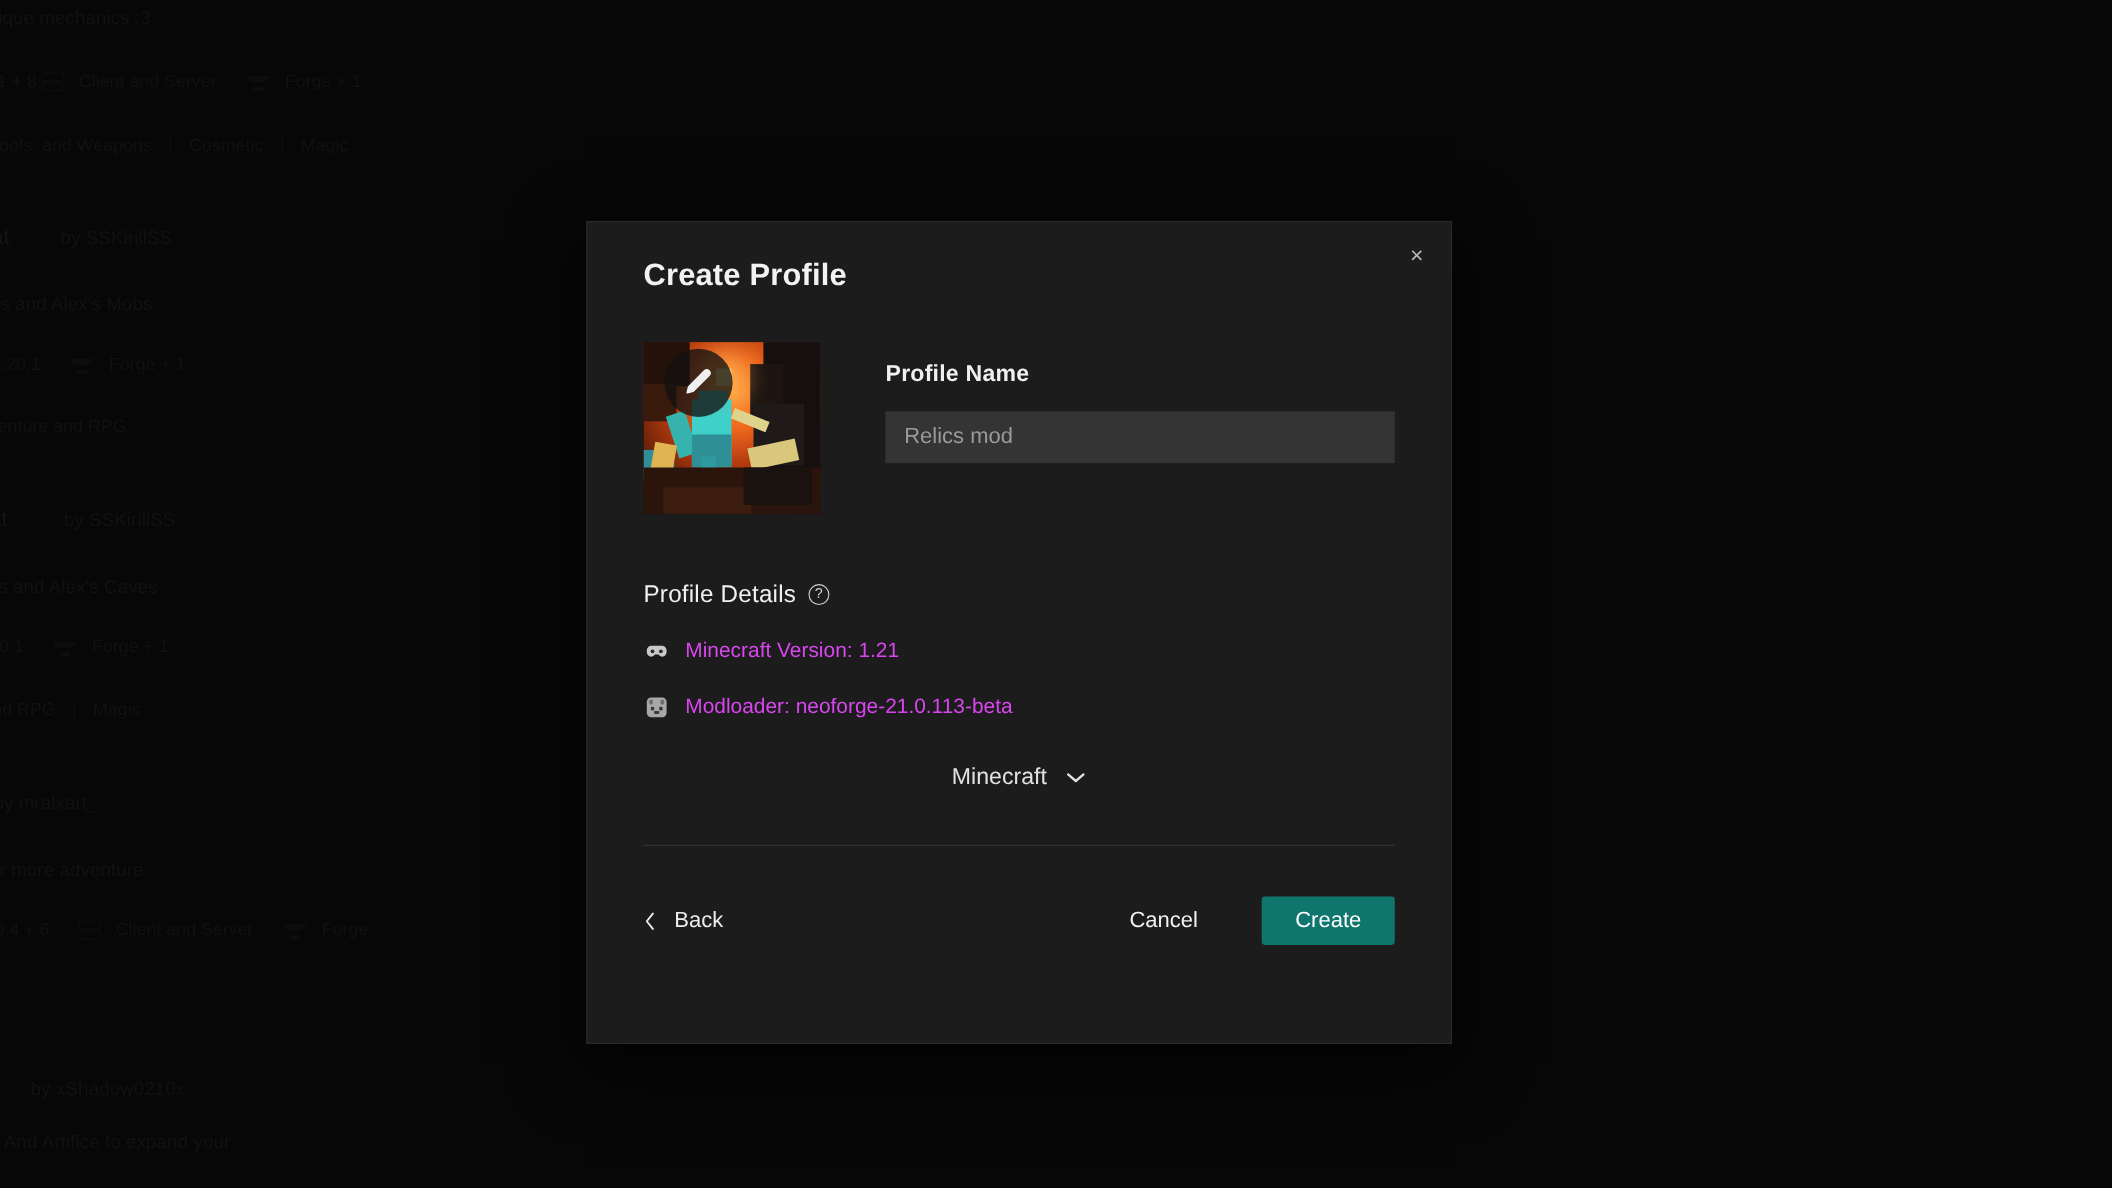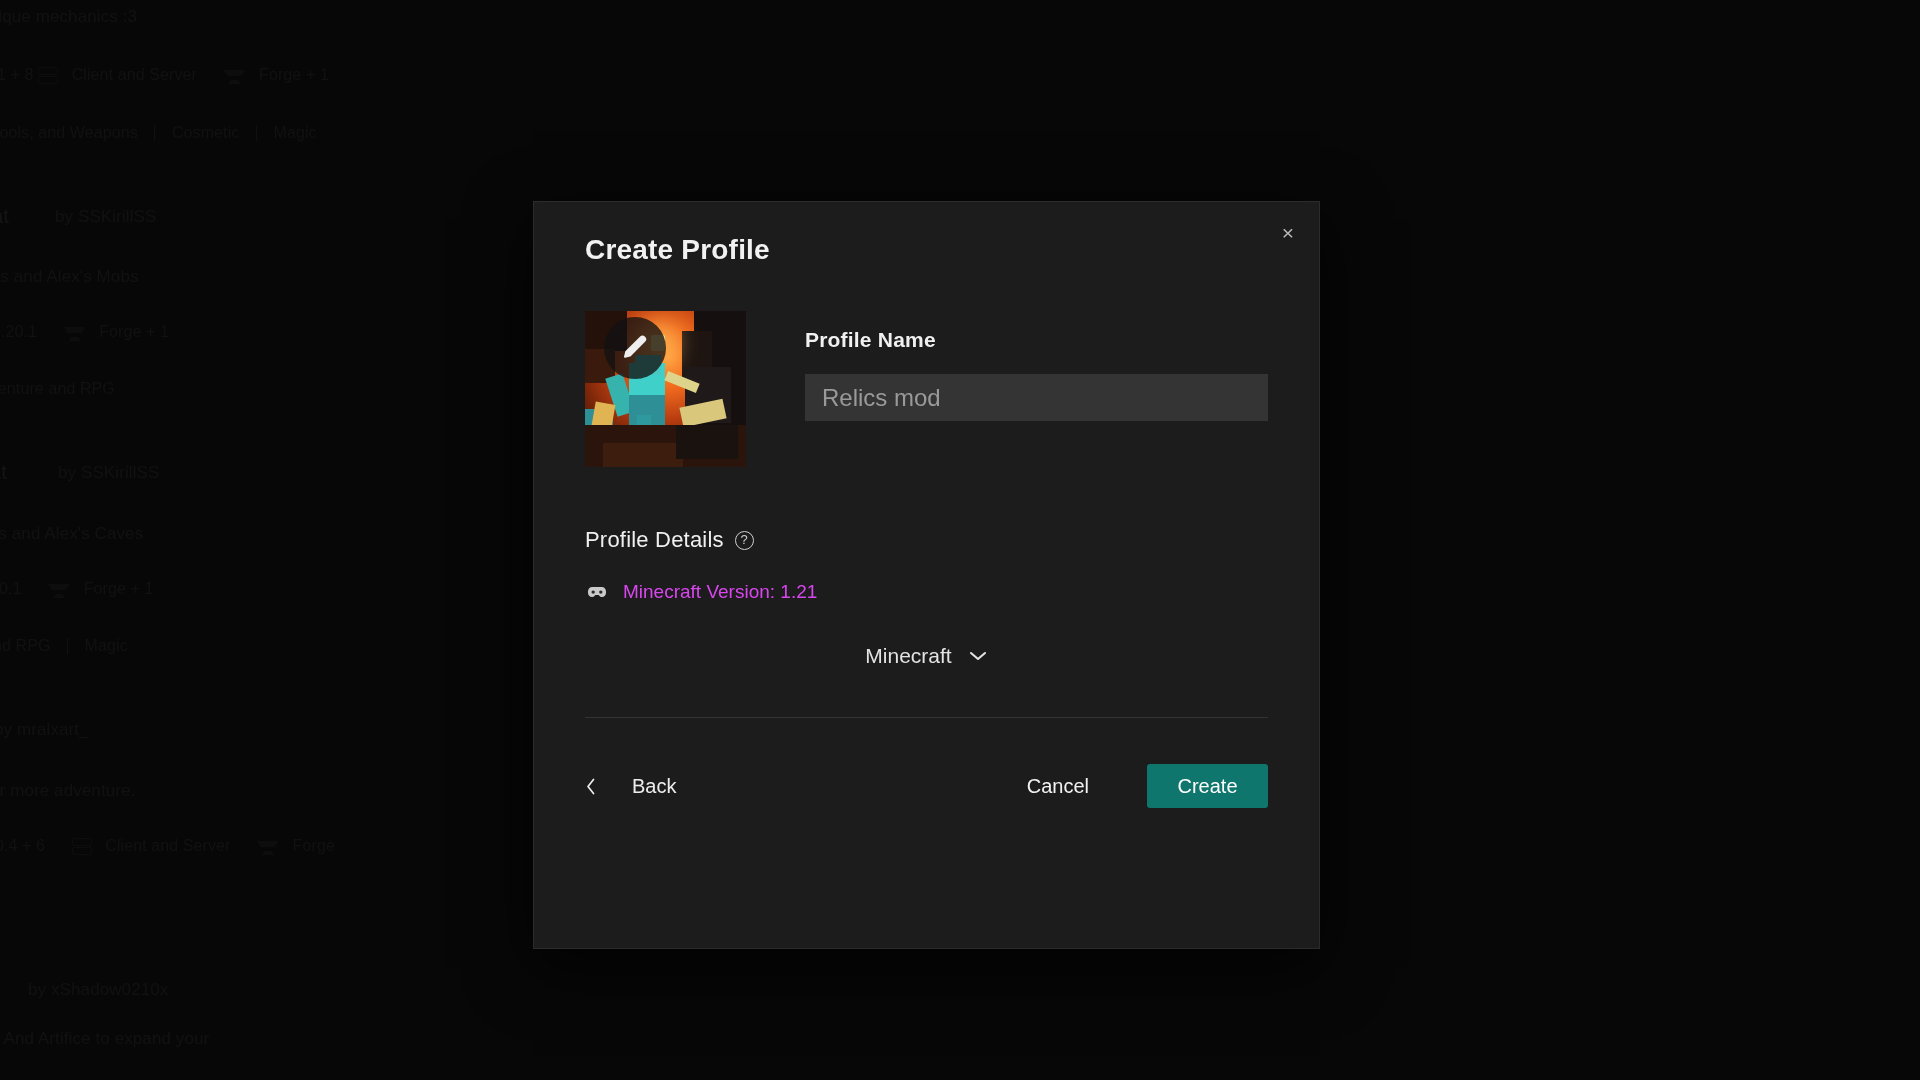--- a/index.html
+++ b/index.html
@@ -221,21 +221,21 @@
 
   #profile-name-input {
     display: block;
     margin-top: 22px;
     width: 100%;
     height: 47px;
     background: #343434;
     border: none;
     outline: none;
     color: #cfcfcf;
-    font-size: 24px;
+    font-size: 20px;
     padding: 0 17px;
     font-family: "Liberation Sans", sans-serif;
   }
   #profile-name-input::placeholder { color: #9a9a9a; }
 
   
   #details-heading-row {
     display: flex;
     align-items: center;
     margin-top: 60px;
@@ -313,21 +313,20 @@
   #back-button {
     display: flex;
     align-items: center;
     cursor: pointer;
     background: none;
     border: none;
     padding: 0;
     color: #ededed;
     font-size: 20px;
     font-family: "Liberation Sans", sans-serif;
-    gap: 19px;
   }
   #back-chevron {
     width: 12px; height: 18px;
     margin-right: 16px;
     display: flex; align-items: center; justify-content: center;
   }
   #back-chevron svg { width: 10px; height: 17px; }
 
   .footer-spacer { flex: 1 1 auto; }
 
@@ -482,20 +481,33 @@
       <span class="detail-icon">
         <svg viewBox="0 0 24 24" fill="#c9c9c9">
           <path d="M7.2 7h9.6c2.4 0 4.2 2 4.2 4.6v1.2c0 2.4-1.7 4.2-3.9 4.2-1.3 0-2.1-.6-2.8-1.3l-.7-.7h-3.2l-.7.7c-.7.7-1.5 1.3-2.8 1.3C4.7 17 3 15.2 3 12.8v-1.2C3 9 4.8 7 7.2 7z"></path>
           <circle cx="8.2" cy="12.1" r="1.7" fill="#2a2a2a"></circle>
           <circle cx="15.8" cy="12.1" r="1.7" fill="#2a2a2a"></circle>
         </svg>
       </span>
       <span>Minecraft Version: 1.21</span>
     </div>
 
+    <div class="detail-row">
+      <span class="detail-icon">
+        <svg viewBox="0 0 24 24">
+          <rect x="3" y="3" width="18" height="18" rx="4" fill="#a8a8a8"></rect>
+          <rect x="5.2" y="5.2" width="3.4" height="4.2" rx="1" fill="#6f6f6f"></rect>
+          <rect x="15.4" y="5.2" width="3.4" height="4.2" rx="1" fill="#6f6f6f"></rect>
+          <rect x="6.6" y="11.4" width="3.2" height="3.4" rx="1" fill="#3a3a3a"></rect>
+          <rect x="14.2" y="11.4" width="3.2" height="3.4" rx="1" fill="#3a3a3a"></rect>
+          <rect x="9.6" y="15.4" width="4.8" height="2.6" rx="1" fill="#3a3a3a"></rect>
+        </svg>
+      </span>
+      <span>Modloader: neoforge-21.0.113-beta</span>
+    </div>
 
     <div id="advanced-row">
       <span id="advanced-label">Minecraft</span>
       <span id="advanced-chevron">
         <svg viewBox="0 0 20 12" fill="none" stroke="#e2e2e2" stroke-width="2.1" stroke-linecap="round" stroke-linejoin="round">
           <path d="M3 3l7 6 7-6"></path>
         </svg>
       </span>
     </div>
 

